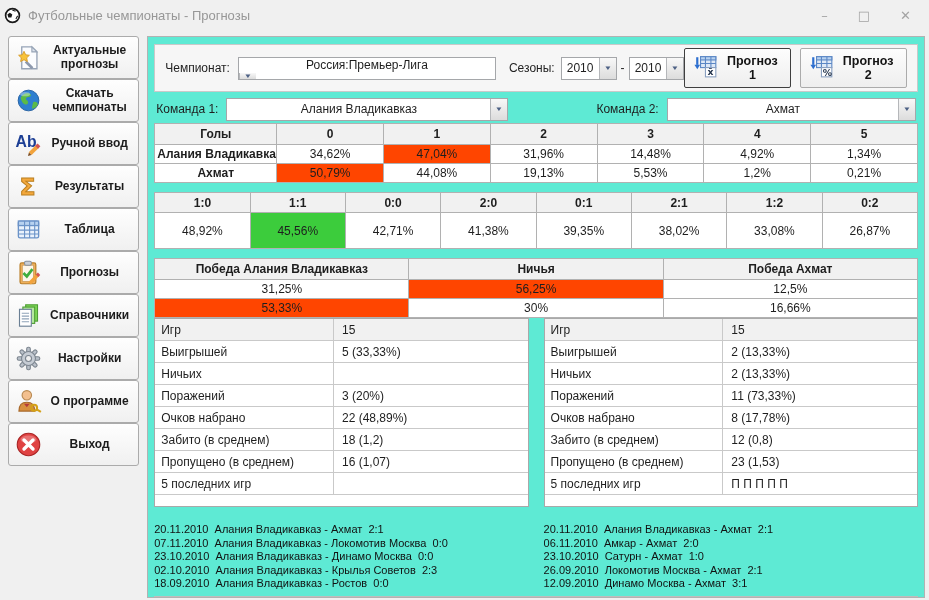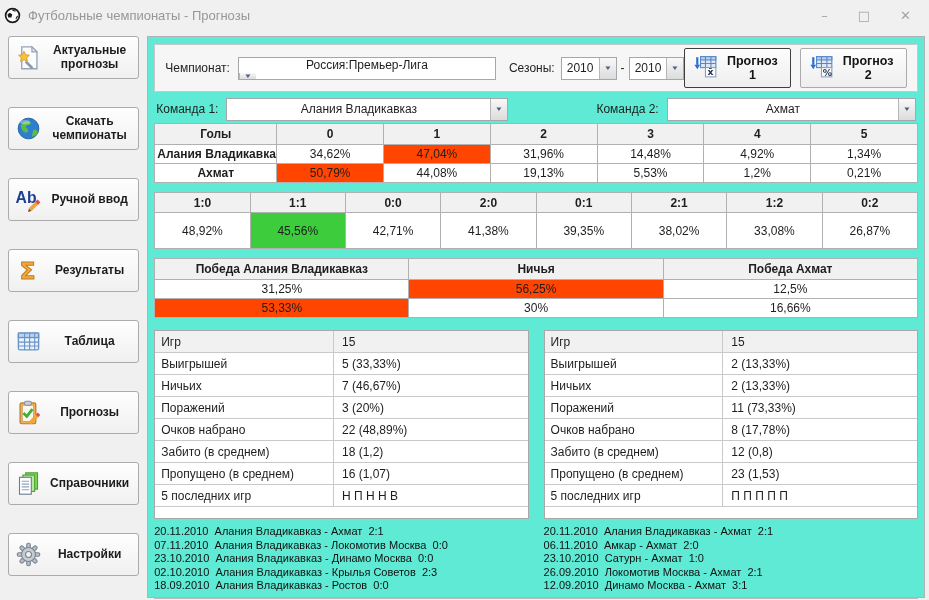--- a/index.html
+++ b/index.html
@@ -8,21 +8,21 @@
 
   
   .titlebar { height:30px; display:flex; align-items:center; padding:0 8px 0 4px; background:#f0f0f0; }
   .titlebar .app-icon { width:17px; height:17px; display:inline-flex; }
   .titlebar .title-text { color:#979797; font-size:13px; margin-left:7px; flex:1; white-space:nowrap; }
   .win-controls { display:flex; align-items:center; gap:30px; margin-right:10px; }
   .win-btn { color:#a3a3a3; font-size:13px; line-height:13px; cursor:default; font-family:"DejaVu Sans", sans-serif; }
 
   
   .app-body { display:flex; height:570px; }
-  .sidebar { width:148px; padding:6px 8px 0 8px; display:flex; flex-direction:column; gap:28px; overflow:hidden; }
+  .sidebar { width:148px; padding:6px 8px 0 8px; display:flex; flex-direction:column; gap:0; overflow:hidden; }
   .side-btn { height:43px; min-height:43px; border:1px solid #ababab; border-radius:3px;
               background:linear-gradient(#fefefe,#f0f0f0); display:flex; align-items:center;
               padding:0 5px; gap:4px; font-weight:bold; font-size:12px; color:#1c1c1c; cursor:default; }
   .side-btn .icon { width:28px; height:28px; flex:0 0 28px; display:flex; align-items:center; justify-content:center; }
   .side-btn .lbl { flex:1; text-align:center; line-height:1.15; }
 
   .panel { flex:1; margin:6px 4px 2px 0; border:1px solid #b2b2b2; background:#5eead4; padding:7px 6px 0 6px; }
 
   
   .groupbox { border:1px solid #c9c9c9; background:#f6f6f6; height:48px; display:flex; align-items:center; padding:0 10px; }
@@ -52,29 +52,29 @@
   td { height:19px; }
   .rowhead { font-weight:bold; }
   .hl-orange { background:#ff4500; }
   .hl-green  { background:#3ccc3c; }
   .tbl-goals { margin-top:2px; }
   .tbl-score { margin-top:9px; }
   .tbl-score th { height:20px; } .tbl-score td { height:36px; }
   .tbl-outcome { margin-top:9px;padding-left:28px; }
 
   
-  .stats-row { display:flex; gap:15px; margin-top:12px; }
+  .stats-row { display:flex; gap:15px; margin-top:0; }
   .stats-box { flex:1; border:1px solid #a9a9a9; background:#fff; height:189px; overflow:hidden; }
   .s-line { display:flex; height:22px; border-bottom:1px solid #c9c9c9; align-items:stretch; font-size:12px; }
   .s-line.hdr { background:#f1f1f1; }
   .s-label { width:48%; padding-left:6px; border-right:1px solid #c9c9c9; display:flex; align-items:center; }
   .s-value { flex:1; padding-left:8px; display:flex; align-items:center; }
 
   
-  .matches-row { display:flex; gap:15px; margin-top:6px; }
+  .matches-row { display:flex; gap:15px; margin-top:16px; }
   .match-col { flex:1; overflow:hidden; }
   .match-line { font-size:11px; line-height:13.5px; white-space:pre; color:#111; }
 
   
   .h2h { border-top:1px solid #bdbdbd; margin-top:5px; padding:4px 2px 0 2px; font-size:11px; color:#111; }
 </style>
 </head>
 <body>
 
 <div class="titlebar">
@@ -388,41 +388,39 @@
         <div class="s-line hdr">
             <span class="s-label">Игр</span>
             <span class="s-value">15</span>
           </div>
         <div class="s-line">
             <span class="s-label">Выигрышей</span>
             <span class="s-value">5 (33,33%)</span>
           </div>
         <div class="s-line">
             <span class="s-label">Ничьих</span>
-            <span class="s-value">7 (46,67%)</span>
           </div>
         <div class="s-line">
             <span class="s-label">Поражений</span>
             <span class="s-value">3 (20%)</span>
           </div>
         <div class="s-line">
             <span class="s-label">Очков набрано</span>
             <span class="s-value">22 (48,89%)</span>
           </div>
         <div class="s-line">
             <span class="s-label">Забито (в среднем)</span>
             <span class="s-value">18 (1,2)</span>
           </div>
         <div class="s-line">
             <span class="s-label">Пропущено (в среднем)</span>
             <span class="s-value">16 (1,07)</span>
           </div>
         <div class="s-line">
             <span class="s-label">5 последних игр</span>
-            <span class="s-value">Н П Н Н В</span>
           </div>
       </div>
       <div class="stats-box">
         <div class="s-line hdr">
             <span class="s-label">Игр</span>
             <span class="s-value">15</span>
           </div>
         <div class="s-line">
             <span class="s-label">Выигрышей</span>
             <span class="s-value">2 (13,33%)</span>

